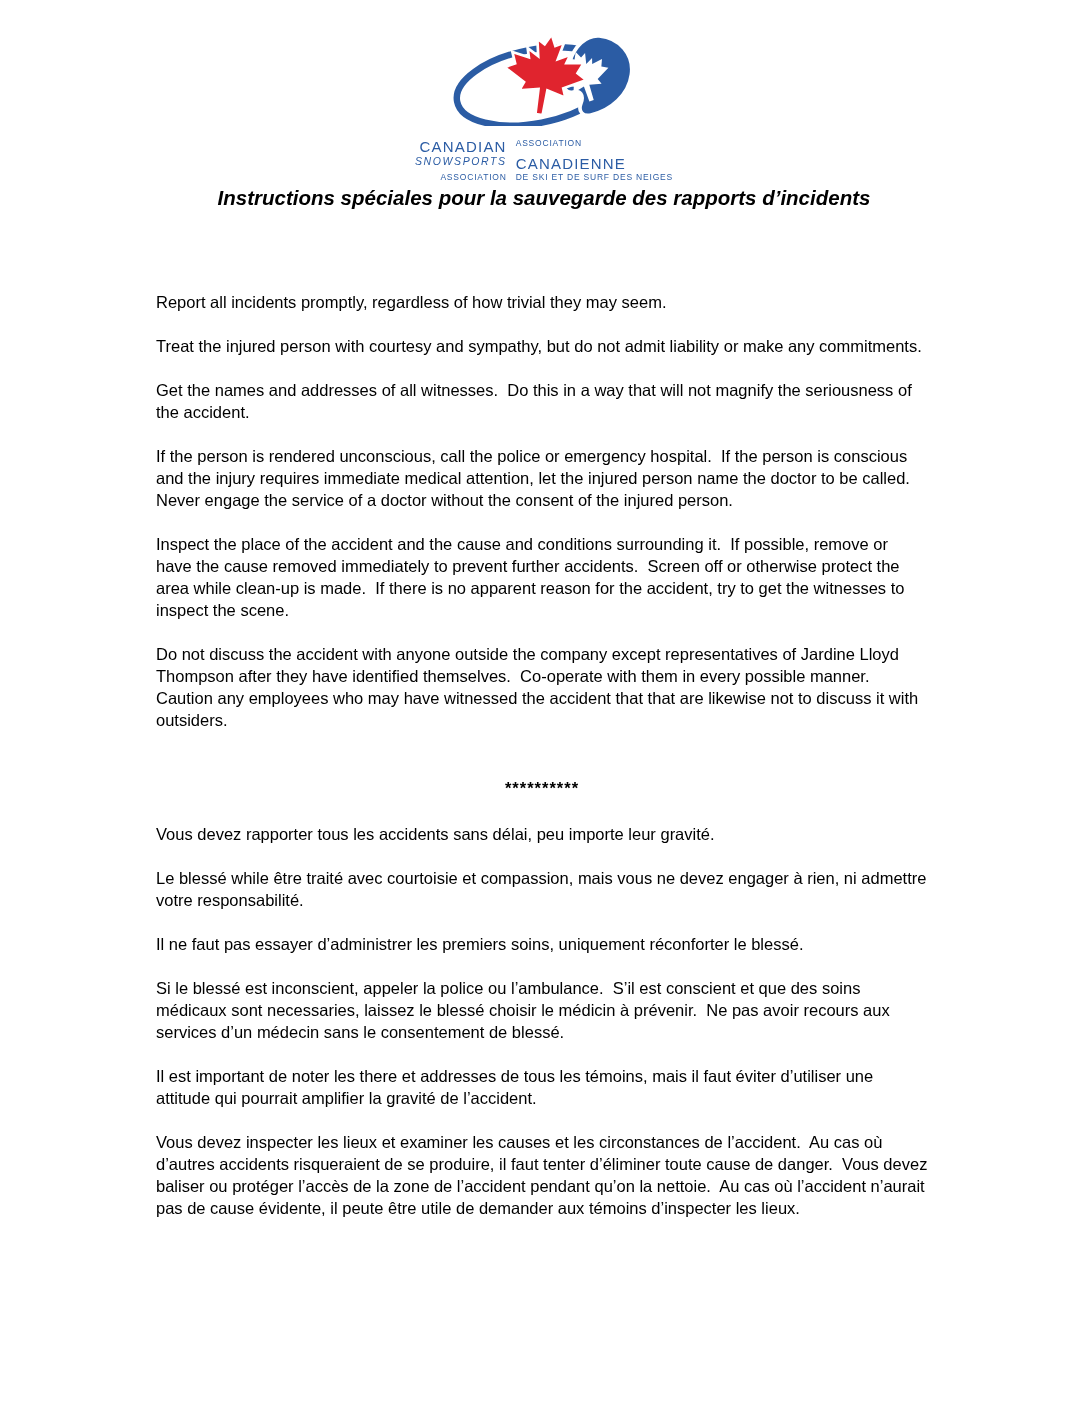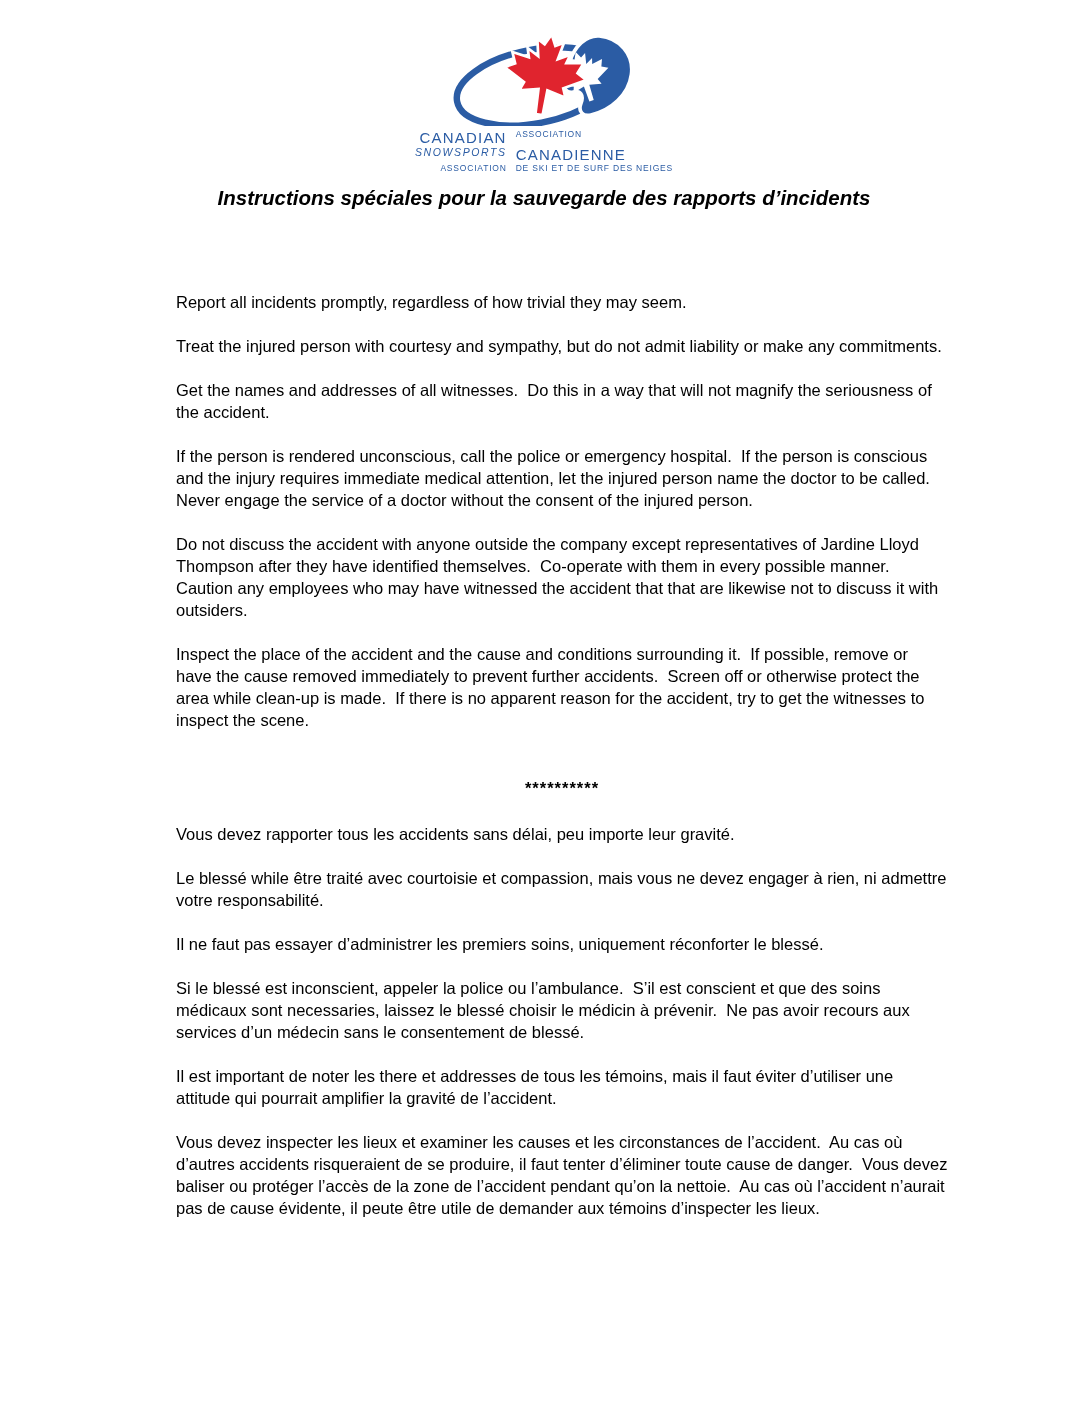--- a/index.html
+++ b/index.html
@@ -30,21 +30,21 @@
     width: 100%;
     display: flex;
     flex-direction: column;
     align-items: center;
   }
   .logo-icon-wrap {
     width: 196px;
     height: 92px;
   }
   .logo-text {
-    margin-top: 2px;
+    margin-top: 11px;
     display: grid;
     grid-template-columns: auto auto;
     column-gap: 9px;
     row-gap: 0;
     color: #2b5ca4;
     line-height: 1;
   }
   .logo-text .lcol { text-align: right; }
   .logo-text .rcol { text-align: left; }
   .lt-row { display: contents; }
@@ -71,21 +71,21 @@
     font-size: 20.5px;
     font-weight: bold;
     font-style: italic;
     margin: 3px 0 0 0;
   }
 
   
   .content {
     position: absolute;
     top: 291px;
-    left: 176px;
+    left: 156px;
     width: 772px;
   }
   .content p {
     font-size: 16.5px;
     line-height: 22px;
     margin: 0 0 22px 0;
     white-space: pre-wrap;
   }
   .separator {
     font-size: 16.5px;
@@ -143,22 +143,22 @@
 
   <div class="title-block">
     <h2 class="doc-subtitle">Instructions spéciales pour la sauvegarde des rapports d’incidents</h2>
   </div>
 
   <div class="content">
     <p>Report all incidents promptly, regardless of how trivial they may seem.</p>
     <p>Treat the injured person with courtesy and sympathy, but do not admit liability or make any commitments.</p>
     <p>Get the names and addresses of all witnesses.  Do this in a way that will not magnify the seriousness of the accident.</p>
     <p>If the person is rendered unconscious, call the police or emergency hospital.  If the person is conscious and the injury requires immediate medical attention, let the injured person name the doctor to be called.  Never engage the service of a doctor without the consent of the injured person.</p>
+    <p>Inspect the place of the accident and the cause and conditions surrounding it.  If possible, remove or have the cause removed immediately to prevent further accidents.  Screen off or otherwise protect the area while clean-up is made.  If there is no apparent reason for the accident, try to get the witnesses to inspect the scene.</p>
     <p>Do not discuss the accident with anyone outside the company except representatives of Jardine Lloyd Thompson after they have identified themselves.  Co-operate with them in every possible manner.  Caution any employees who may have witnessed the accident that that are likewise not to discuss it with outsiders.</p>
-    <p>Inspect the place of the accident and the cause and conditions surrounding it.  If possible, remove or have the cause removed immediately to prevent further accidents.  Screen off or otherwise protect the area while clean-up is made.  If there is no apparent reason for the accident, try to get the witnesses to inspect the scene.</p>
 
     <div class="separator">**********</div>
 
     <p>Vous devez rapporter tous les accidents sans délai, peu importe leur gravité.</p>
     <p>Le blessé while être traité avec courtoisie et compassion, mais vous ne devez engager à rien, ni admettre votre responsabilité.</p>
     <p>Il ne faut pas essayer d’administrer les premiers soins, uniquement réconforter le blessé.</p>
     <p>Si le blessé est inconscient, appeler la police ou l’ambulance.  S’il est conscient et que des soins médicaux sont necessaries, laissez le blessé choisir le médicin à prévenir.  Ne pas avoir recours aux services d’un médecin sans le consentement de blessé.</p>
     <p>Il est important de noter les there et addresses de tous les témoins, mais il faut éviter d’utiliser une attitude qui pourrait amplifier la gravité de l’accident.</p>
     <p>Vous devez inspecter les lieux et examiner les causes et les circonstances de l’accident.  Au cas où d’autres accidents risqueraient de se produire, il faut tenter d’éliminer toute cause de danger.  Vous devez baliser ou protéger l’accès de la zone de l’accident pendant qu’on la nettoie.  Au cas où l’accident n’aurait pas de cause évidente, il peute être utile de demander aux témoins d’inspecter les lieux.</p>
   </div>

